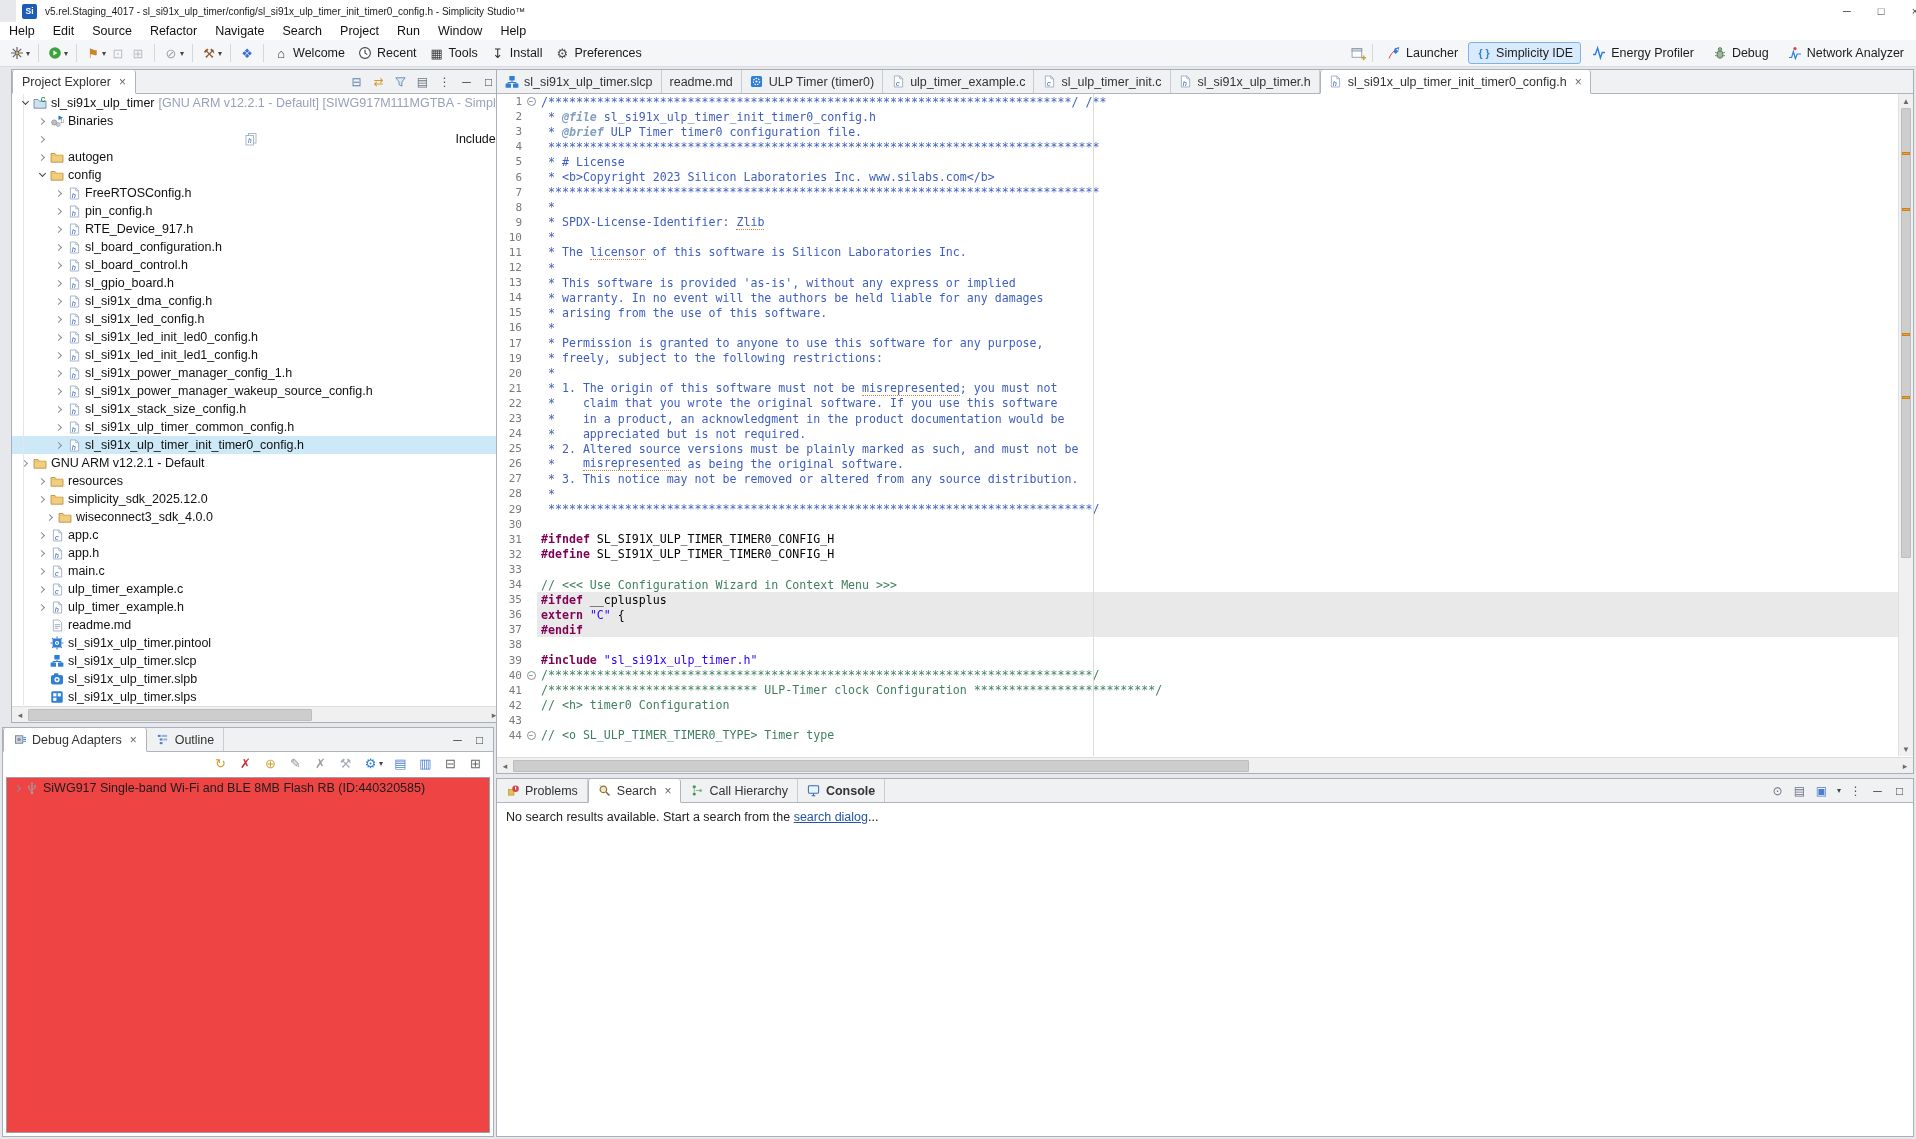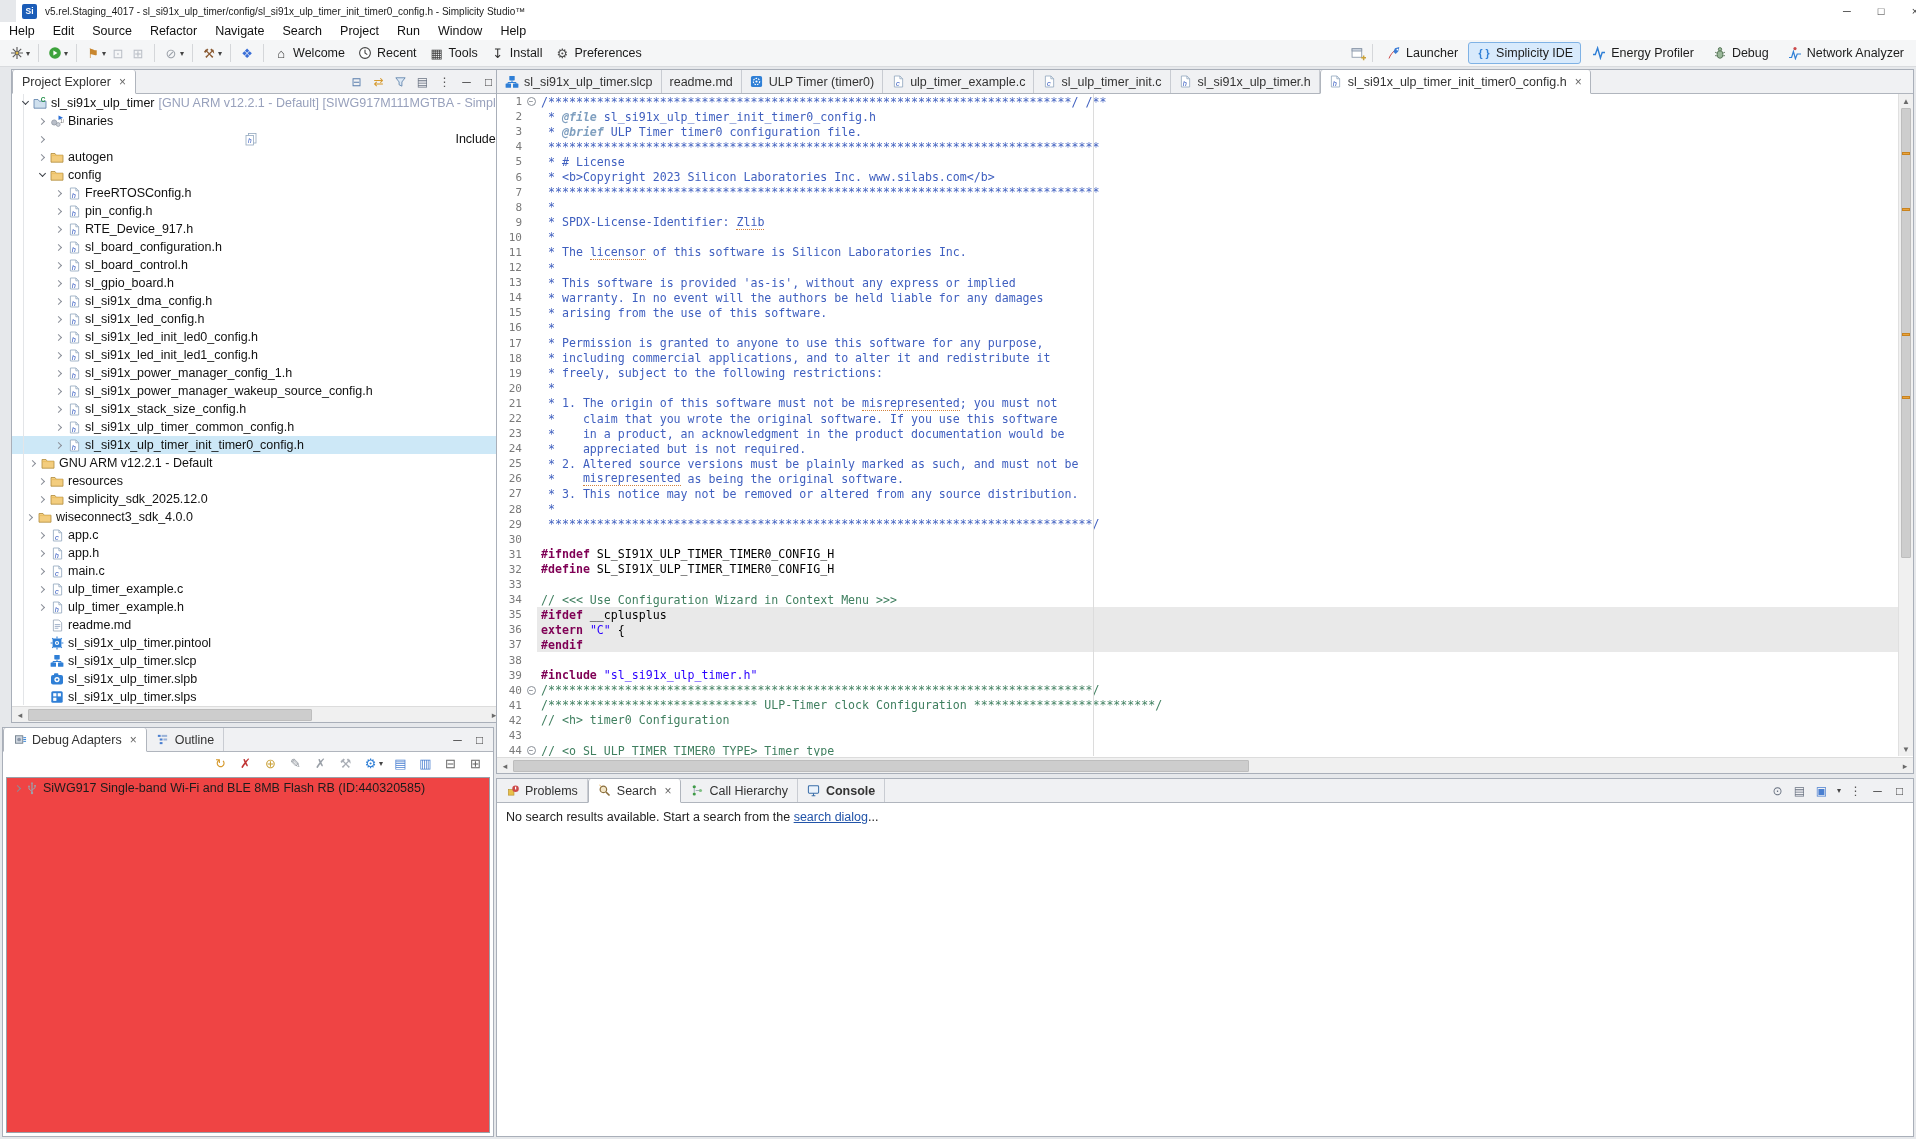--- a/index.html
+++ b/index.html
@@ -531,21 +531,21 @@
         </span>
         <span class="ic ic13">
           <svg viewBox="0 0 12 14" width="11" height="13">
             <path d="M1.5 1h6l3 3v9h-9z" fill="#fff" stroke="#93a8bf" stroke-width="0.9"></path>
             <path d="M7.5 1v3h3" fill="none" stroke="#93a8bf" stroke-width="0.9"></path>
             <text x="5.2" y="11.5" font-size="8" fill="#2a52be" font-style="italic" text-anchor="middle">h</text>
           </svg>
         </span>
         <span class="tlabel">sl_si91x_ulp_timer_init_timer0_config.h</span>
       </div>
-      <div class="trow" style="padding-left: 14px;">
+      <div class="trow" style="padding-left: 6px;">
         <span class="chevbox">
           <span class="chev"></span>
         </span>
         <span class="ic ic13">
           <svg viewBox="0 0 14 12" width="14" height="12">
             <path d="M1 2.5h4l1.3 1.7H13v7H1z" fill="#f3cd7e" stroke="#b08b3e" stroke-width="0.8"></path>
             <path d="M1.4 4.6h11.2" stroke="#e8ba5a" stroke-width="0.8"></path>
           </svg>
         </span>
         <span class="tlabel">GNU ARM v12.2.1 - Default</span>
@@ -567,21 +567,21 @@
           <span class="chev"></span>
         </span>
         <span class="ic ic13">
           <svg viewBox="0 0 14 12" width="14" height="12">
             <path d="M1 2.5h4l1.3 1.7H13v7H1z" fill="#f3cd7e" stroke="#b08b3e" stroke-width="0.8"></path>
             <path d="M1.4 4.6h11.2" stroke="#e8ba5a" stroke-width="0.8"></path>
           </svg>
         </span>
         <span class="tlabel">simplicity_sdk_2025.12.0</span>
       </div>
-      <div class="trow" style="padding-left: 11px;">
+      <div class="trow" style="padding-left: 31px;">
         <span class="chevbox">
           <span class="chev"></span>
         </span>
         <span class="ic ic13">
           <svg viewBox="0 0 14 12" width="14" height="12">
             <path d="M1 2.5h4l1.3 1.7H13v7H1z" fill="#f3cd7e" stroke="#b08b3e" stroke-width="0.8"></path>
             <path d="M1.4 4.6h11.2" stroke="#e8ba5a" stroke-width="0.8"></path>
           </svg>
         </span>
         <span class="tlabel">wiseconnect3_sdk_4.0.0</span>
@@ -956,25 +956,20 @@
             <span class="lnum">16</span>
             <span class="foldc"></span>
             <span class="ctext"><span class="cm"> *</span></span>
           </div>
           <div class="crow">
             <span class="lnum">17</span>
             <span class="foldc"></span>
             <span class="ctext"><span class="cm"> * Permission is granted to anyone to use this software for any purpose,</span></span>
           </div>
           <div class="crow">
-            <span class="lnum">18</span>
-            <span class="foldc"></span>
-            <span class="ctext"><span class="cm"> * including commercial applications, and to alter it and redistribute it</span></span>
-          </div>
-          <div class="crow">
             <span class="lnum">19</span>
             <span class="foldc"></span>
             <span class="ctext"><span class="cm"> * freely, subject to the following restrictions:</span></span>
           </div>
           <div class="crow">
             <span class="lnum">20</span>
             <span class="foldc"></span>
             <span class="ctext"><span class="cm"> *</span></span>
           </div>
           <div class="crow">

